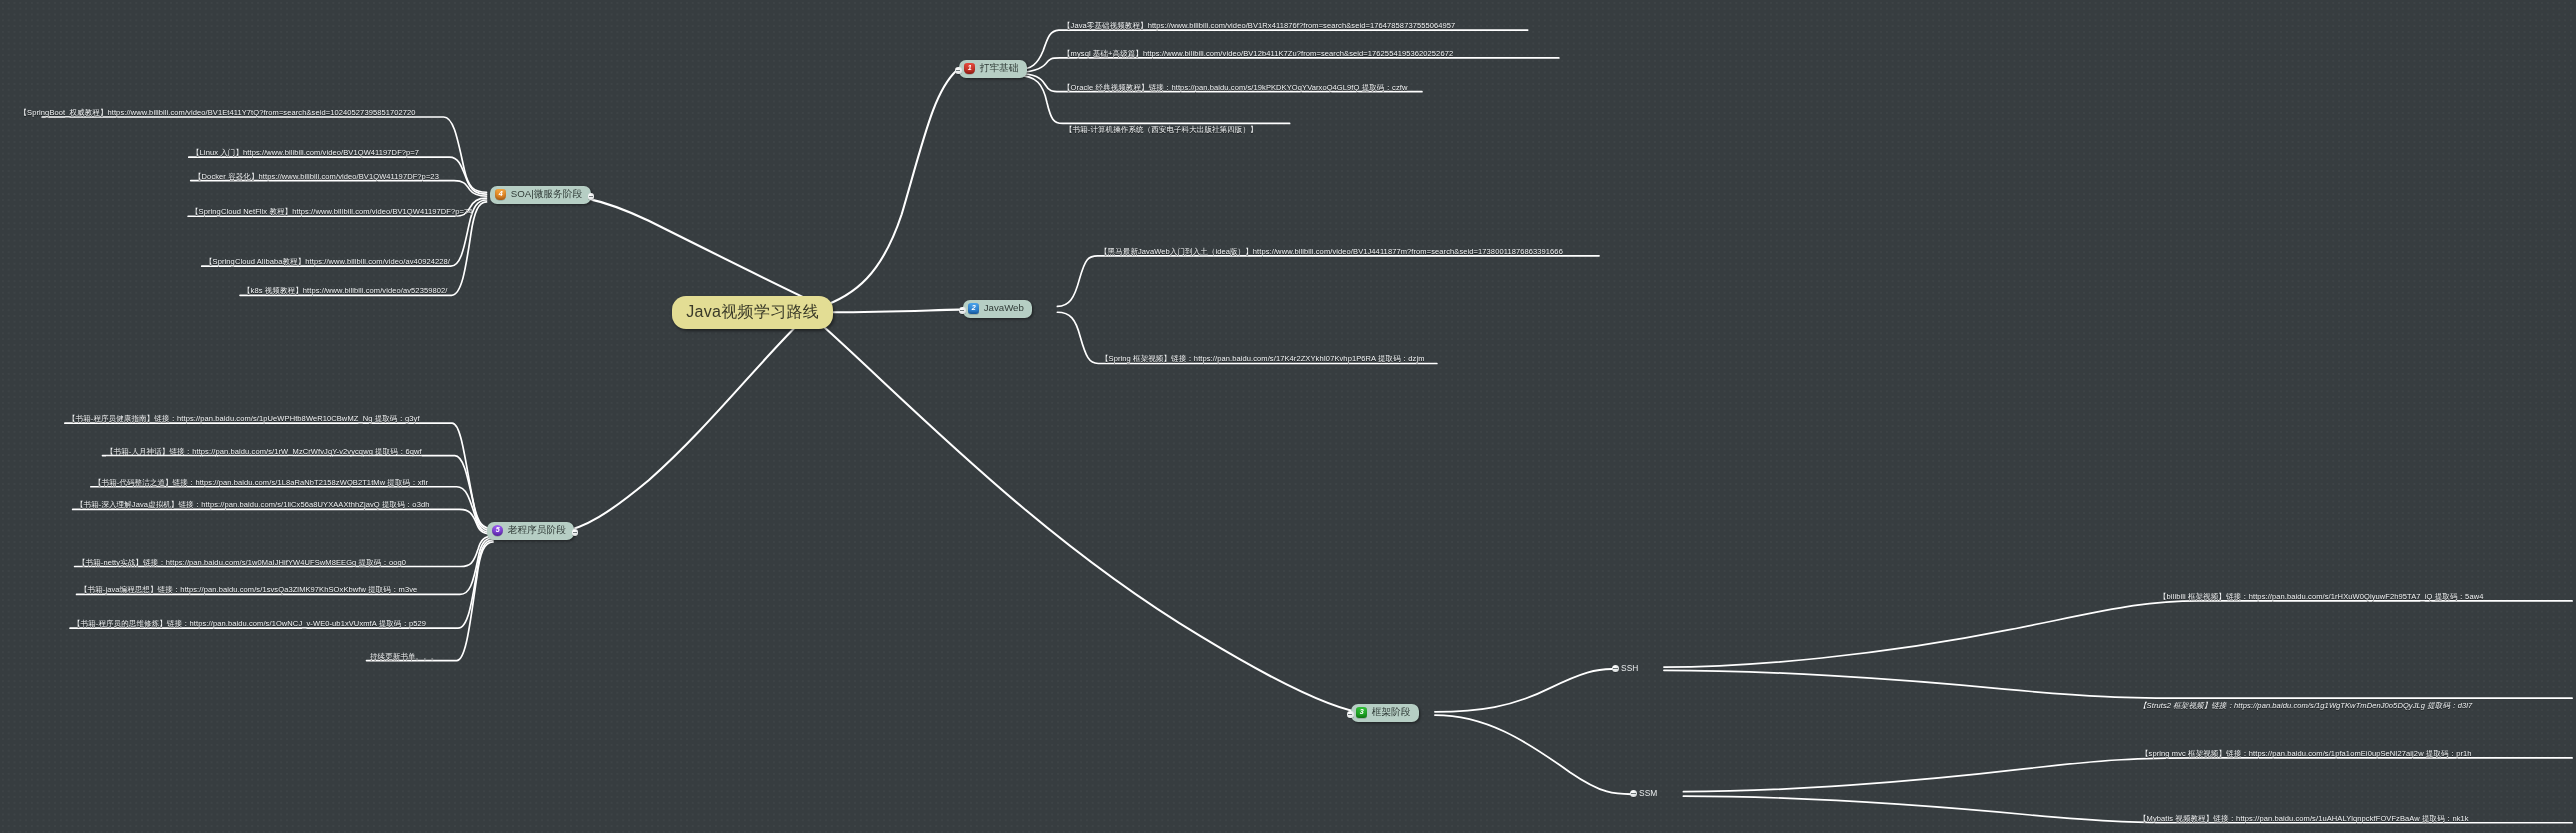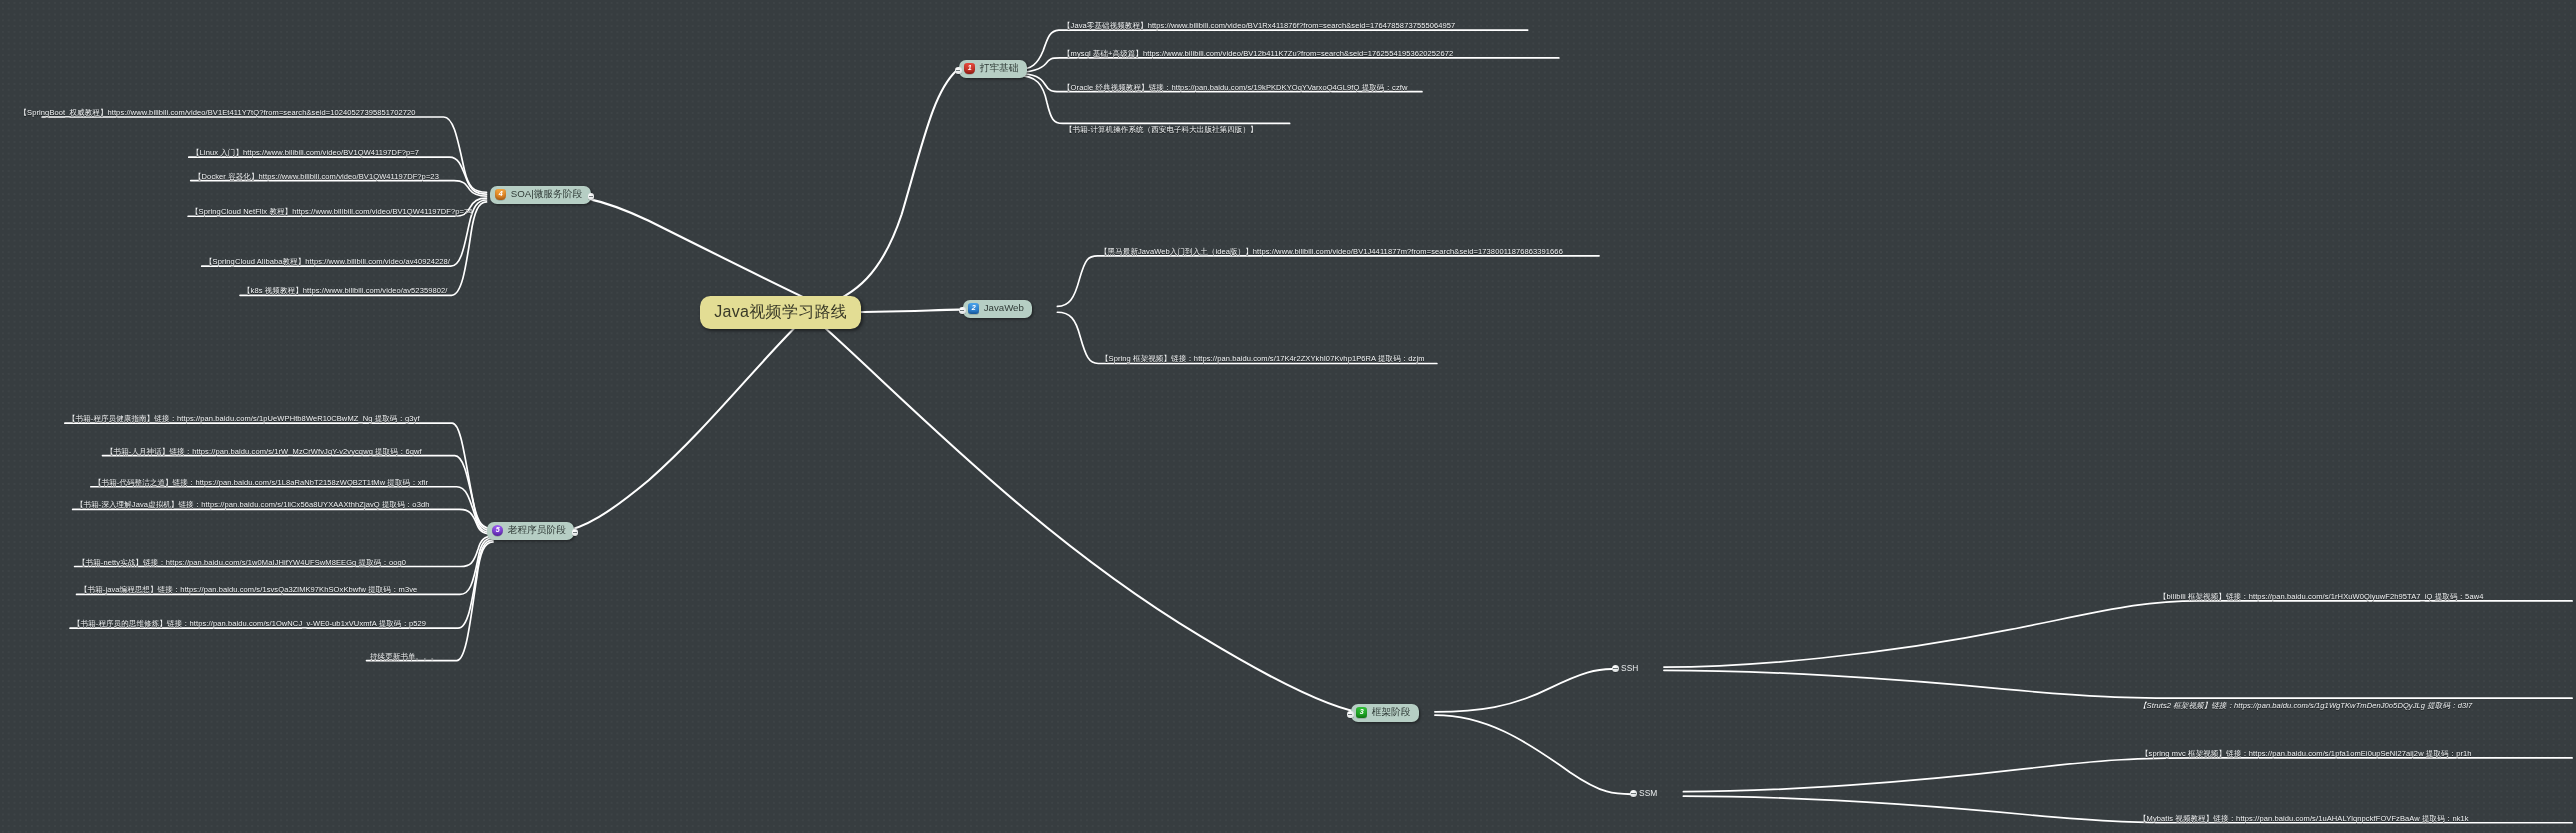--- a/index.html
+++ b/index.html
@@ -188,21 +188,21 @@
       <path d="M2565 1028 C 2700 1028 2900 1010 3100 970 C 3250 940 3300 926 3390 926 L 3965 926"></path>
       <path d="M2565 1033 C 2720 1033 2920 1045 3090 1062 C 3220 1074 3280 1076 3380 1076 L 3965 1076"></path>
     </g>
 
     <g stroke="#ffffff" stroke-width="2.6" stroke-linecap="round" fill="none">
       <path d="M2595 1220 C 2750 1220 2950 1205 3120 1185 C 3250 1170 3300 1168 3390 1168 L 3965 1168"></path>
       <path d="M2595 1227 C 2760 1227 2960 1240 3130 1256 C 3250 1267 3300 1268 3390 1268 L 3965 1268"></path>
     </g>
   </svg>
 
-  <div class="node root" style="left:700px; top:296px;">
+  <div class="node root" style="left:672px; top:296px;border-radius:14px;">
     <span>Java视频学习路线</span>
   </div>
 
   <div class="node stage" style="left:959px; top:60px;">
     <span class="badge b1">1</span>
     <span>打牢基础</span>
     <span class="nub" style="left:-3.9px; top:7.1px;"></span>
   </div>
   <div class="node leaf" style="left:1063px; top:22px;">【Java零基础视频教程】https://www.bilibili.com/video/BV1Rx411876f?from=search&amp;seid=17647858737555064957</div>
   <div class="node leaf" style="left:1063px; top:50px;">【mysql 基础+高级篇】https://www.bilibili.com/video/BV12b411K7Zu?from=search&amp;seid=17625541953620252672</div>
@@ -228,21 +228,21 @@
   </div>
   <div class="node leaf" style="left:1100px; top:248px;">【黑马最新JavaWeb入门到入土（idea版）】https://www.bilibili.com/video/BV1J4411877m?from=search&amp;seid=17380011876863391666</div>
   <div class="node leaf" style="left:1101px; top:355px;">【Spring 框架视频】链接：https://pan.baidu.com/s/17K4r2ZXYkhI07Kvhp1P6RA 提取码：dzjm</div>
 
   <div class="node stage" style="left:487px; top:522px;">
     <span class="badge b5">5</span>
     <span>老程序员阶段</span>
     <span class="nub" style="right:-3.9px; top:7.1px;"></span>
   </div>
   <div class="node leaf" style="left:68px; top:415px;">【书籍-程序员健康指南】链接：https://pan.baidu.com/s/1pUeWPHtb8WeR10CBwMZ_Ng 提取码：g3yf</div>
-  <div class="node leaf" style="left:106px; top:448px;">【书籍-人月神话】链接：https://pan.baidu.com/s/1rW_MzCrWfvJqY-v2vycqwg 提取码：6qwf</div>
+  <div class="node leaf" style="left:106px; top:448px;text-decoration:underline;">【书籍-人月神话】链接：https://pan.baidu.com/s/1rW_MzCrWfvJqY-v2vycqwg 提取码：6qwf</div>
   <div class="node leaf" style="left:94px; top:479px;">【书籍-代码整洁之道】链接：https://pan.baidu.com/s/1L8aRaNbT2158zWQB2T1tMw 提取码：xfir</div>
   <div class="node leaf" style="left:76px; top:501px;">【书籍-深入理解Java虚拟机】链接：https://pan.baidu.com/s/1liCx56a8UYXAAXthhZjavQ 提取码：o3dh</div>
   <div class="node leaf" style="left:78px; top:559px;">【书籍-netty实战】链接：https://pan.baidu.com/s/1w0MaIJHifYW4UFSwM8EEGg 提取码：oog0</div>
   <div class="node leaf" style="left:80px; top:586px;">【书籍-java编程思想】链接：https://pan.baidu.com/s/1svsQa3ZlMK97KhSOxKbwfw 提取码：m3ve</div>
   <div class="node leaf" style="left:73px; top:620px;">【书籍-程序员的思维修炼】链接：https://pan.baidu.com/s/1OwNCJ_v-WE0-ub1xVUxmfA 提取码：p529</div>
   <div class="node leaf" style="left:370px; top:653px;">持续更新书单。。。</div>
 
   <div class="node stage" style="left:1351px; top:704px;">
     <span class="badge b3">3</span>
     <span>框架阶段</span>

